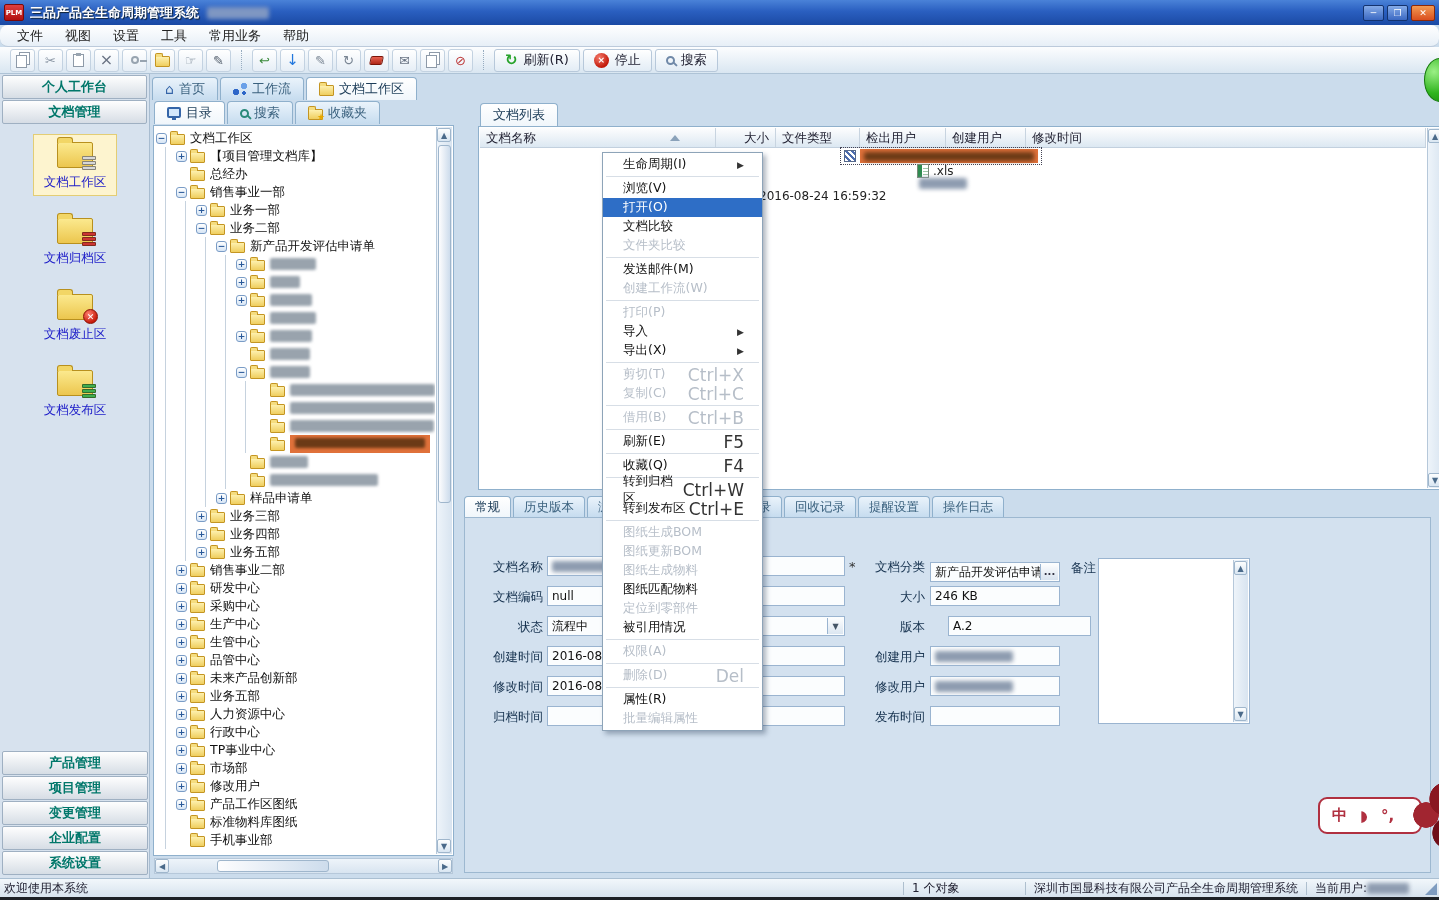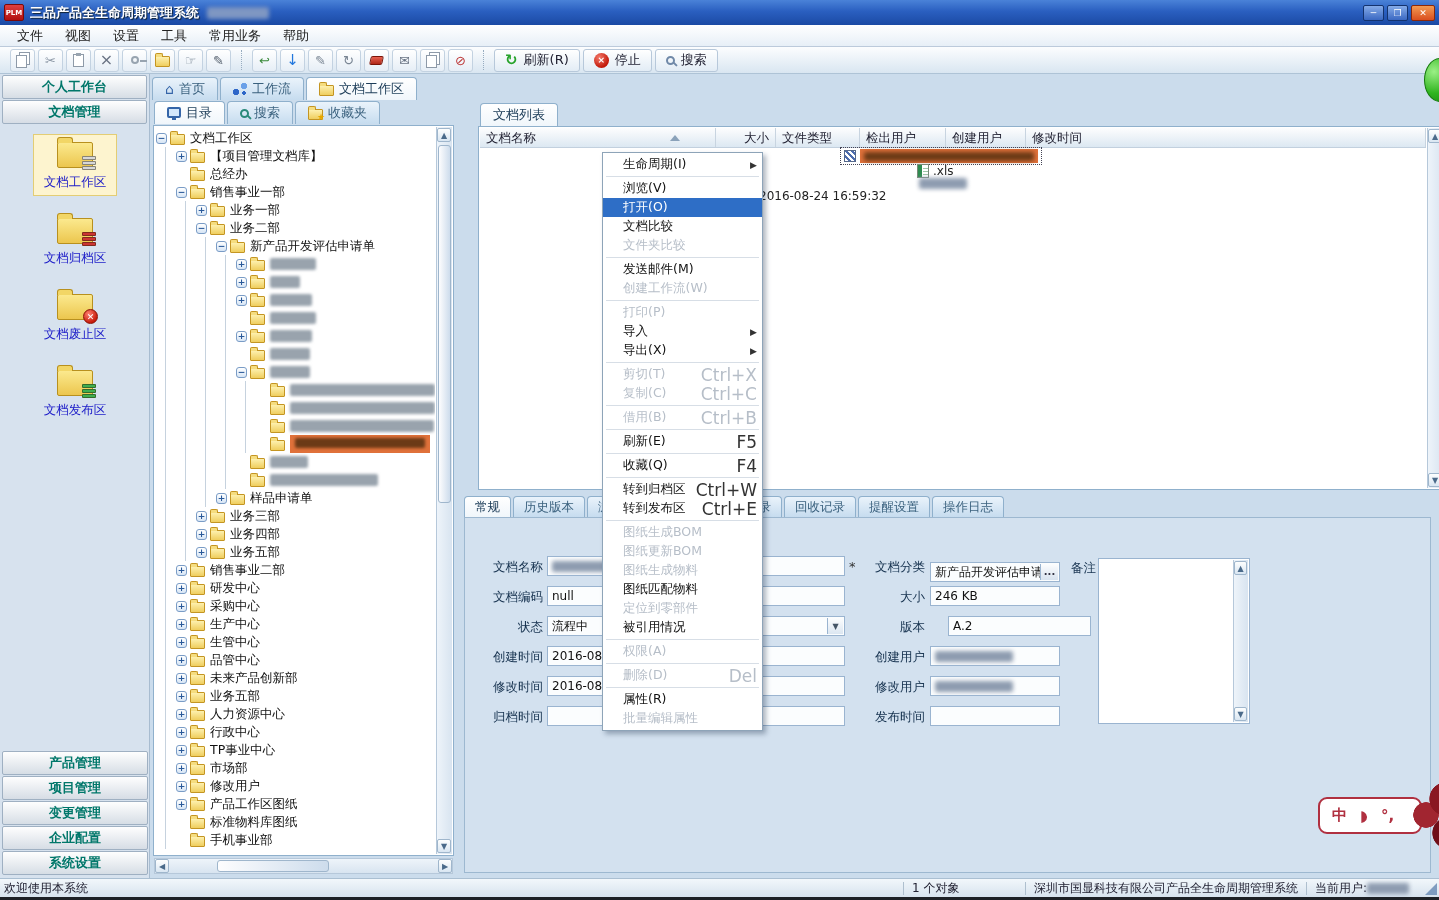--- a/index.html
+++ b/index.html
@@ -18,21 +18,21 @@
   .title-blur { width:62px; height:12px; margin-left:8px; background:#7f97c2; }
   .win-controls { margin-left:auto; display:flex; gap:3px; }
   .winbtn { width:21px; height:16px; border:1px solid #14336e; border-radius:2px;
     background:linear-gradient(#85abe8,#3a68c2); color:#fff; font-size:9px; line-height:14px;
     text-align:center; font-weight:bold; }
   .winbtn.close { width:24px; background:linear-gradient(#f29a52,#da4f1e); border-color:#8c2808; }
 
   
   .menubar { position:absolute; left:0; top:25px; width:1439px; height:22px;
     background:linear-gradient(#ffffff,#e7eff7); border-bottom:1px solid #bccadb;
-    display:flex; align-items:center; padding-left:6px; }
+    display:flex; align-items:center; padding-left:6px;border-radius:8px; }
   .menu-item { padding:2px 11px; font-size:13px; color:#222; }
 
   
   .toolbar { position:absolute; left:0; top:47px; width:1439px; height:27px;
     background:linear-gradient(#fcfdfe,#d9e6f1); border-bottom:1px solid #aec3d6;
     display:flex; align-items:center; padding-left:10px; gap:3px; }
   .tbtn { width:25px; height:23px; border:1px solid #c3d2e1; border-radius:3px;
     background:linear-gradient(#ffffff,#e6eef6); display:flex; align-items:center; justify-content:center; }
   .tsep { width:1px; height:20px; border-left:1px dotted #97accO; border-left:1px dotted #97acc0; margin:0 7px; }
   .txtbtn { height:23px; border:1px solid #b7c8da; border-radius:3px; padding:0 10px;
@@ -155,21 +155,21 @@
     display:flex; align-items:center; justify-content:center; color:#456; font-size:8px; }
   .browse-btn { position:absolute; right:1px; top:1px; bottom:1px; width:18px;
     background:linear-gradient(#fcfdfe,#d8e3ef); border-left:1px solid #9ab4d0;
     text-align:center; font-weight:bold; color:#334; font-size:10px; line-height:16px; }
   .req { position:absolute; font-size:13px; color:#333; }
   .remark-area { position:absolute; background:#fff; border:1px solid #9ab4d0; }
 
   
   .context-menu { position:absolute; left:602px; top:152px; width:161px; background:#fff;
     border:1px solid #8ea4b8; box-shadow:3px 3px 5px rgba(20,40,70,.35); padding:2px 0; z-index:50; }
-  .cm-item { height:19px; display:flex; align-items:center; padding:0 5px 0 20px; font-size:12.5px; color:#111; }
+  .cm-item { height:19px; display:flex; align-items:center; padding:0 18px 0 20px; font-size:12.5px; color:#111; }
   .cm-item .sc { margin-left:auto; font-size:17px; color:#333; }
   .cm-item .sub { margin-left:auto; font-size:9px; color:#333; }
   .cm-item.disabled, .cm-item.disabled .sc, .cm-item.disabled .sub { color:#b6bec8; }
   .cm-item.hl { background:#2e6ec6; color:#fff; }
   .cm-sep { height:1px; background:#d7dee6; margin:2px 3px; }
 
   
   .statusbar { position:absolute; left:0; top:878px; width:1439px; height:19px;
     background:linear-gradient(#f2f7fb,#d7e3ee); border-top:1px solid #aabfd2;
     display:flex; align-items:center; font-size:12px; color:#223; }

